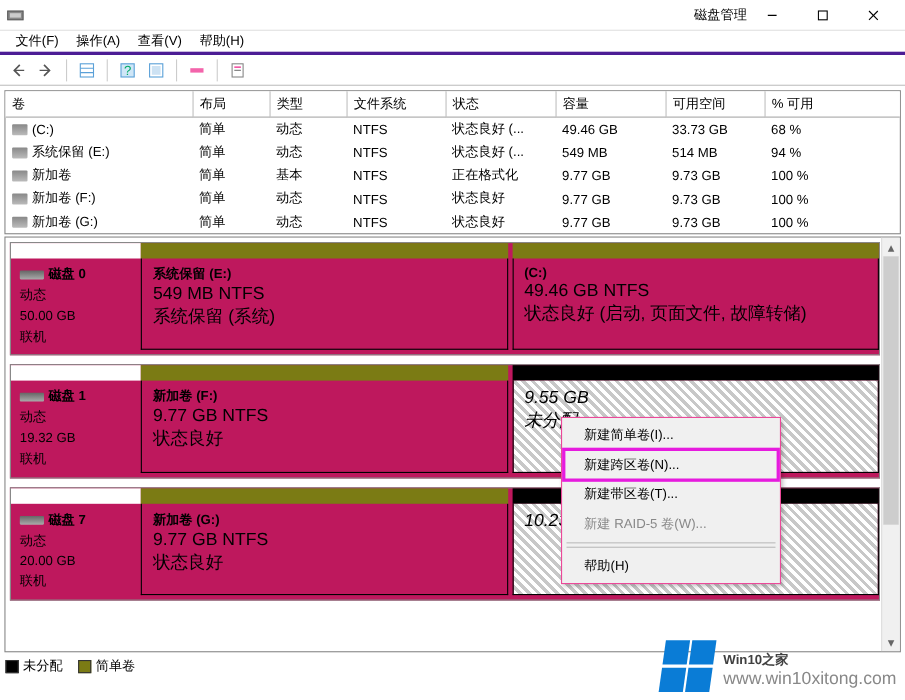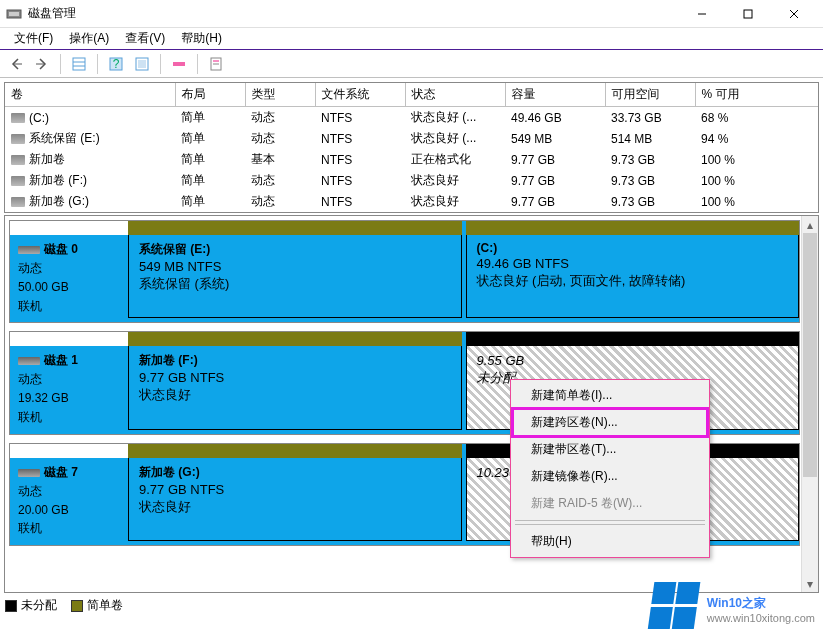--- a/index.html
+++ b/index.html
@@ -1,27 +1,27 @@
 <!DOCTYPE html>
 <html><head>
 <meta charset="utf-8">
 <style>
 * { margin: 0; padding: 0; box-sizing: border-box; font-family: "Microsoft YaHei", "Segoe UI", sans-serif; font-size: 12px; }
 body { background: #fff; width: 823px; height: 636px; overflow: hidden; position: relative; }
 
 
-.titlebar { height: 28px; display: flex; align-items: center; padding: 0 6px; border-bottom: 1px solid #e0e0e0; background: #fff; }
+.titlebar { height: 28px; display: flex; align-items: center; padding: 0 6px; border-bottom: 1px solid #e0e0e0; background: #fff; text-align: right; }
 .titlebar-icon { width: 16px; height: 16px; margin-right: 6px; display: inline-flex; align-items: center; justify-content: center; }
 .titlebar-title { flex: 1; font-size: 12px; }
 .window-controls { display: flex; margin-left: auto; }
 .window-btn { width: 46px; height: 28px; display: flex; align-items: center; justify-content: center; }
 .window-btn svg { width: 10px; height: 10px; }
 
 
-.menubar { height: 22px; display: flex; align-items: center; padding: 0 6px; border-bottom: 1px solid #4c1d95; }
+.menubar { height: 22px; display: flex; align-items: center; padding: 0 6px; border-bottom: 3px solid #4c1d95; }
 .menu-item { padding: 2px 8px; cursor: default; }
 
 
 .toolbar { height: 28px; display: flex; align-items: center; padding: 0 4px; border-bottom: 1px solid #c0c0c0; gap: 2px; }
 .tb-sep { width: 1px; height: 20px; background: #ccc; margin: 0 4px; }
 .tb-btn { width: 24px; height: 22px; display: flex; align-items: center; justify-content: center; border: 1px solid transparent; }
 .tb-btn svg { width: 16px; height: 16px; }
 
 
 .table-wrap { border: 1px solid #888; margin: 4px 4px 2px 4px; }
@@ -34,34 +34,34 @@
 
 
 .disk-area { margin: 2px 4px; border: 1px solid #888; height: 378px; overflow: hidden; position: relative; }
 .disk-inner { padding: 4px 18px 4px 4px; }
 .scroll-track { position: absolute; right: 0; top: 0; bottom: 0; width: 17px; background: #f0f0f0; border-left: 1px solid #ddd; }
 .scroll-thumb { position: absolute; left: 1px; right: 1px; top: 0; height: 60%; background: #cdcdcd; }
 .scroll-arrow { position: absolute; left: 0; right: 0; height: 17px; display: flex; align-items: center; justify-content: center; color: #666; }
 .scroll-arrow.up { top: 0; }
 .scroll-arrow.down { bottom: 0; }
 
-.disk-row { border: 1px solid #888; margin-bottom: 8px; display: flex; background: #0ea5e9; }
+.disk-row { border: 1px solid #888; margin-bottom: 8px; display: flex; background: #be185d; }
 .disk-label { width: 118px; padding: 0; display: flex; flex-direction: column; }
 .disk-header-strip { height: 14px; background: #fff; }
 .disk-label-body { padding: 6px 8px 8px 8px; }
 .disk-icon { width: 22px; height: 8px; background: linear-gradient(#666,#aaa); display: inline-block; margin-right: 4px; vertical-align: middle; border-radius: 1px; }
 .disk-name { font-weight: bold; display: inline; }
 .disk-meta { font-size: 12px; margin-top: 2px; line-height: 1.4; }
 
 .partitions { flex: 1; display: flex; gap: 4px; padding: 0 0 4px 0; }
 .part-col { flex: 1; display: flex; flex-direction: column; }
 .part-top { height: 14px; background: #7b7b14; }
 .part-body { border: 1px solid #000; border-top: none; flex: 1; padding: 6px 10px; min-height: 78px; }
 .part-title { font-weight: bold; }
-.part-line { font-size: 13px; margin-top: 1px; }
+.part-line { font-size: 16px; margin-top: 1px; }
 
 .unalloc .part-top { background: #000; }
 .unalloc .part-body {
   background: repeating-linear-gradient(45deg, #fff 0, #fff 3px, #c8c8c8 3px, #c8c8c8 6px);
   border: 1px solid #000; border-top: none; font-style: italic;
 }
 .unalloc .part-inner { background: transparent; }
 
 
 .context-menu { position: absolute; left: 510px; top: 379px; width: 200px; background: #f0f0f0; border: 1px solid #ec4899; box-shadow: 2px 2px 4px rgba(0,0,0,0.25); padding: 2px; z-index: 10; }
@@ -75,22 +75,22 @@
 .legend-swatch { width: 12px; height: 12px; display: inline-block; border: 1px solid #333; vertical-align: middle; margin-right: 4px; }
 .sw-unalloc { background: #000; }
 .sw-simple { background: #7b7b14; }
 
 
 .watermark { position: absolute; right: 8px; bottom: 6px; display: flex; align-items: center; gap: 8px; }
 .wm-logo { display: flex; flex-wrap: wrap; width: 48px; height: 48px; gap: 2px; transform: skewX(-8deg); }
 .wm-sq { width: 22px; height: 22px; background: #0a7cd6; }
 .wm-text { line-height: 1.1; }
 .wm-text .l1 { font-size: 22px; color: #0a7cd6; font-weight: bold; }
-.wm-text .l1 span { color: #3b82f6; }
-.wm-text .l2 { font-size: 11px; color: #888; }
+.wm-text .l1 span { color: #404040; }
+.wm-text .l2 { font-size: 16px; color: #888; }
 </style>
 </head>
 <body>
 
 <div class="titlebar">
   <span class="titlebar-icon">
     <svg viewBox="0 0 16 16">
         <rect x="1" y="4" width="14" height="8" fill="#888" stroke="#555"></rect>
         <rect x="3" y="6" width="10" height="4" fill="#ccc"></rect>
       </svg>
@@ -345,21 +345,20 @@
     <div class="scroll-arrow up">▴</div>
     <div class="scroll-thumb" style="top:17px;height:65%"></div>
     <div class="scroll-arrow down">▾</div>
   </div>
 </div>
 
 <div class="context-menu" id="ctx-menu">
     <div class="cm-item">新建简单卷(I)...</div>
     <div class="cm-item highlight">新建跨区卷(N)...</div>
     <div class="cm-item">新建带区卷(T)...</div>
-    <div class="cm-item">新建镜像卷(R)...</div>
     <div class="cm-item disabled">新建 RAID-5 卷(W)...</div>
     <div class="cm-sep"></div>
     <div class="cm-sep"></div>
     <div class="cm-item">帮助(H)</div>
   </div>
 
 <div class="legend">
   <span><span class="legend-swatch sw-unalloc"></span><span>未分配</span></span>
   <span><span class="legend-swatch sw-simple"></span><span>简单卷</span></span>
 </div>

